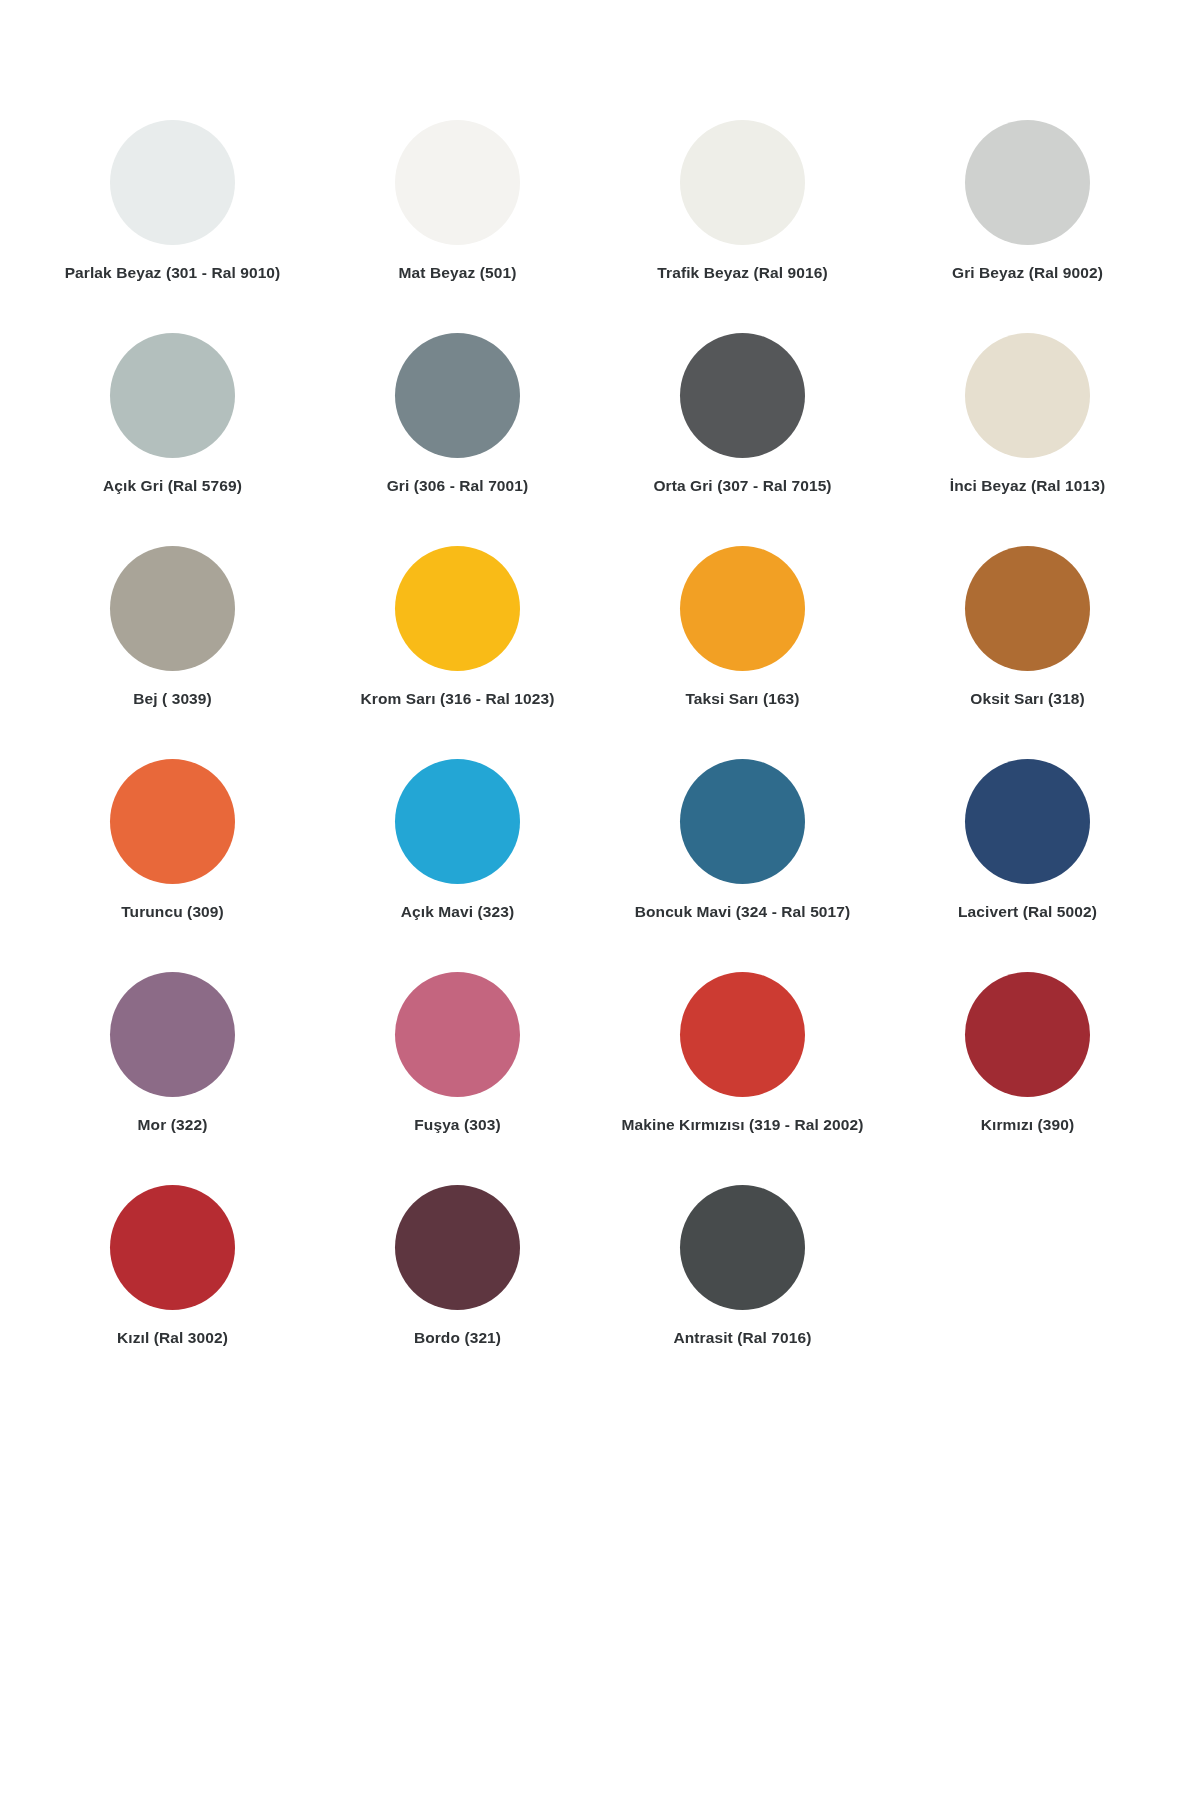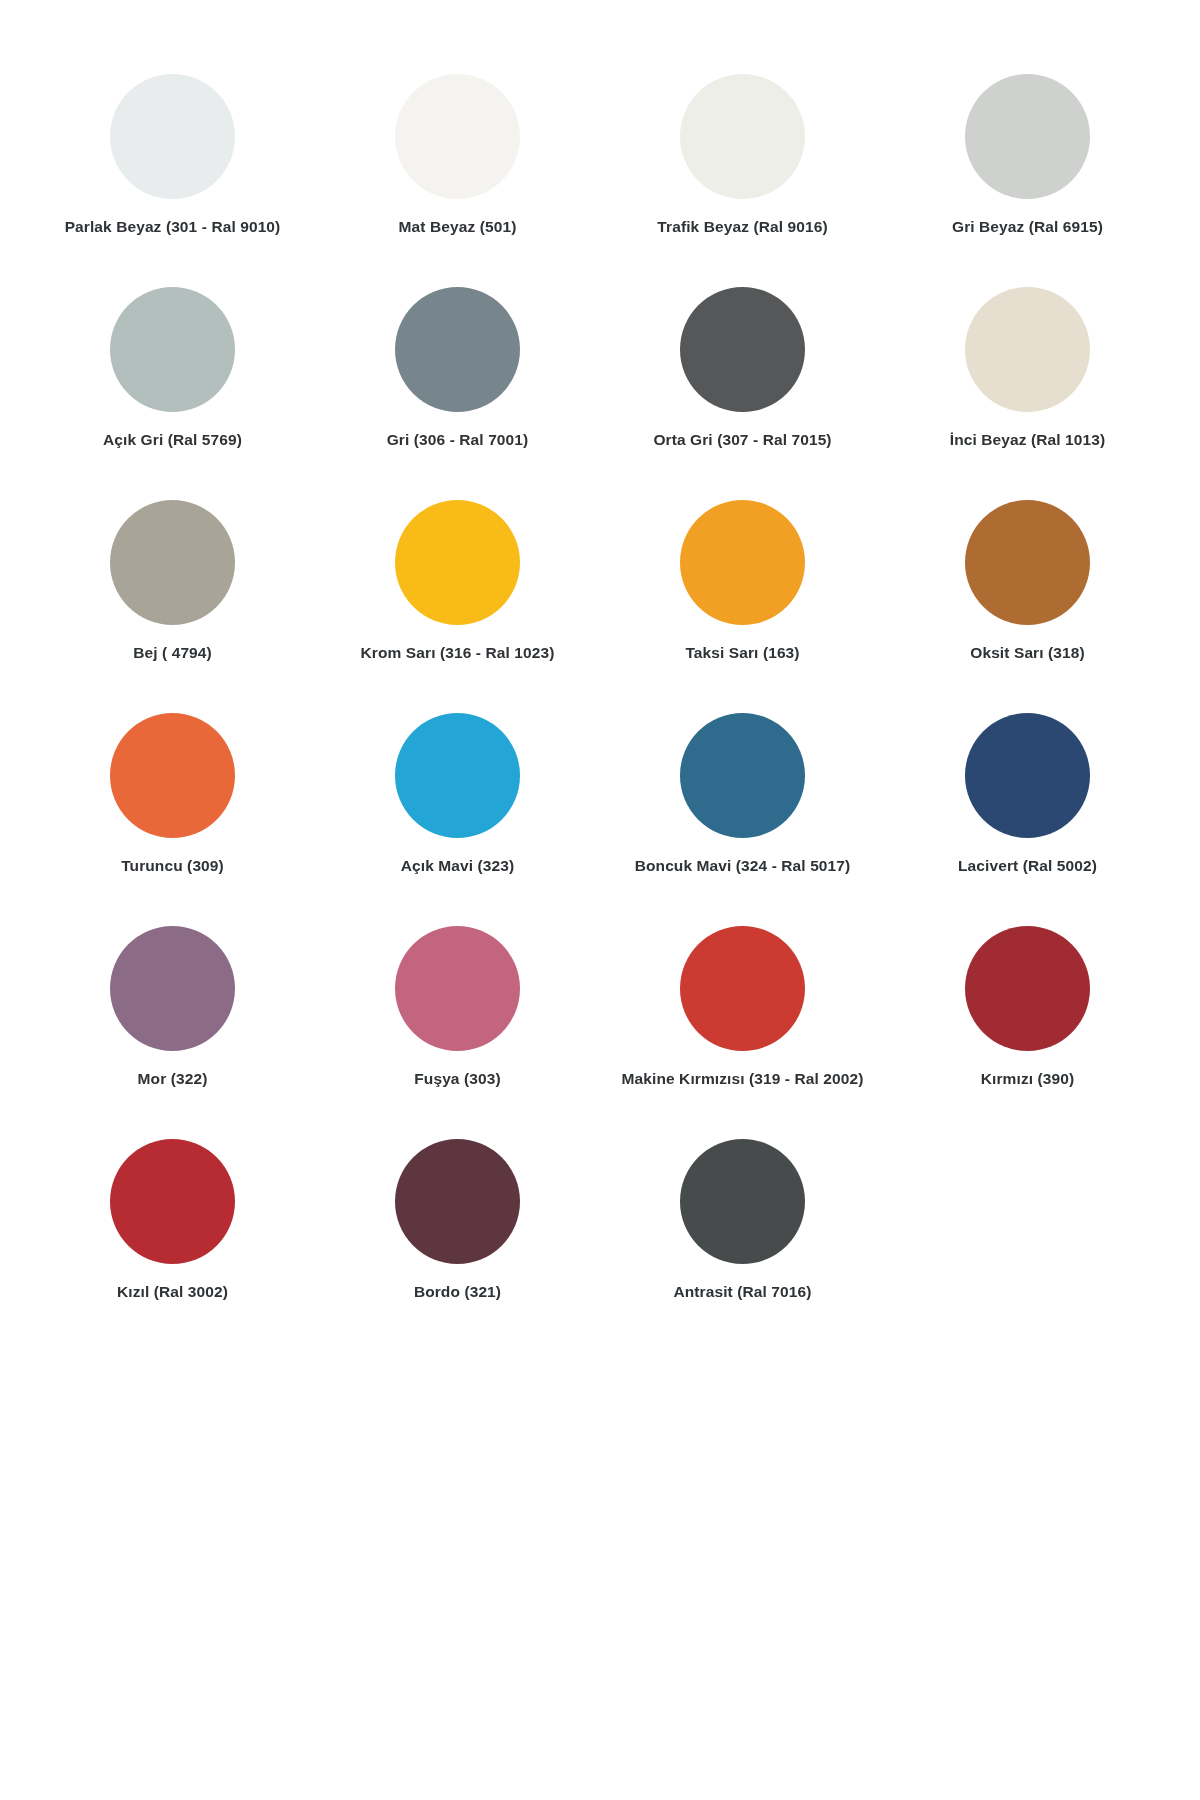--- a/index.html
+++ b/index.html
@@ -11,21 +11,21 @@
     width: 1200px;
     height: 1800px;
     font-family: "Liberation Sans", sans-serif;
     -webkit-font-smoothing: antialiased;
   }
   #palette-page {
     width: 1200px;
     height: 1800px;
     background: #ffffff;
     box-sizing: border-box;
-    padding: 74px 30px 60px 30px;
+    padding: 120px 30px 60px 30px;
     display: flex;
     flex-direction: column;
   }
   .palette-grid {
     display: grid;
     grid-template-columns: repeat(4, 1fr);
     grid-auto-rows: 213px;
     column-gap: 0px;
     row-gap: 0px;
   }
@@ -64,41 +64,41 @@
       <div class="swatch-cell">
         <div class="swatch-dot" style="background: rgb(244, 243, 240);"></div>
         <div class="swatch-label">Mat Beyaz (501)</div>
       </div>
       <div class="swatch-cell">
         <div class="swatch-dot" style="background: rgb(238, 238, 232);"></div>
         <div class="swatch-label">Trafik Beyaz (Ral 9016)</div>
       </div>
       <div class="swatch-cell">
         <div class="swatch-dot" style="background: rgb(207, 209, 207);"></div>
-        <div class="swatch-label">Gri Beyaz (Ral 6915)</div>
+        <div class="swatch-label">Gri Beyaz (Ral 9002)</div>
       </div>
       <div class="swatch-cell">
         <div class="swatch-dot" style="background: rgb(179, 191, 189);"></div>
         <div class="swatch-label">Açık Gri (Ral 5769)</div>
       </div>
       <div class="swatch-cell">
         <div class="swatch-dot" style="background: rgb(119, 134, 140);"></div>
         <div class="swatch-label">Gri (306 - Ral 7001)</div>
       </div>
       <div class="swatch-cell">
         <div class="swatch-dot" style="background: rgb(85, 87, 89);"></div>
         <div class="swatch-label">Orta Gri (307 - Ral 7015)</div>
       </div>
       <div class="swatch-cell">
         <div class="swatch-dot" style="background: rgb(230, 223, 207);"></div>
         <div class="swatch-label">İnci Beyaz (Ral 1013)</div>
       </div>
       <div class="swatch-cell">
         <div class="swatch-dot" style="background: rgb(169, 164, 152);"></div>
-        <div class="swatch-label">Bej ( 4794)</div>
+        <div class="swatch-label">Bej ( 3039)</div>
       </div>
       <div class="swatch-cell">
         <div class="swatch-dot" style="background: rgb(249, 187, 23);"></div>
         <div class="swatch-label">Krom Sarı (316 - Ral 1023)</div>
       </div>
       <div class="swatch-cell">
         <div class="swatch-dot" style="background: rgb(242, 160, 36);"></div>
         <div class="swatch-label">Taksi Sarı (163)</div>
       </div>
       <div class="swatch-cell">

